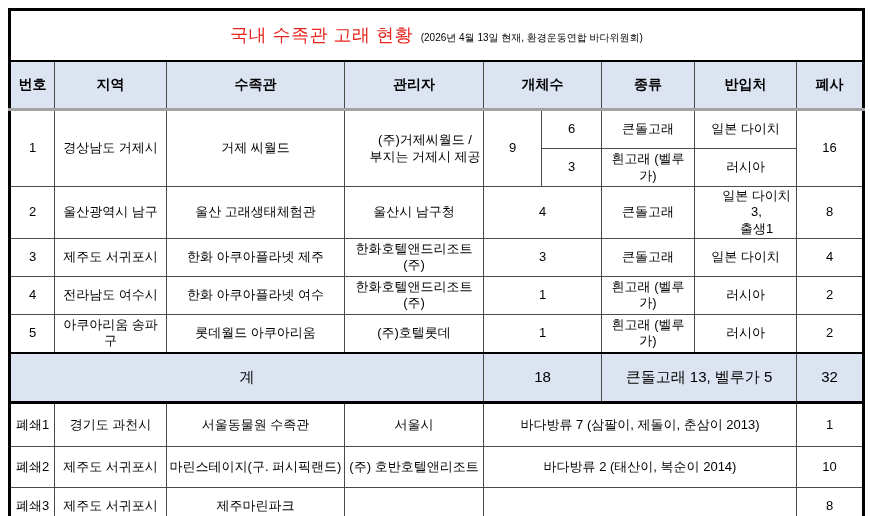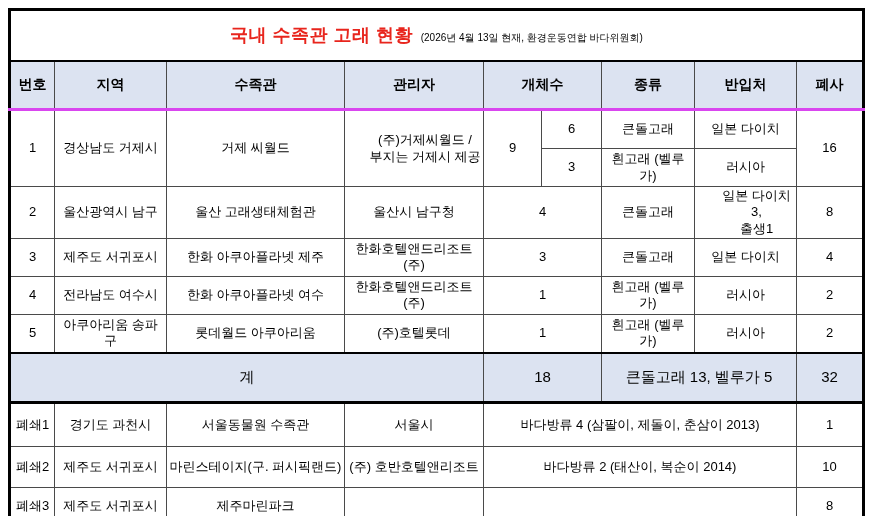--- a/index.html
+++ b/index.html
@@ -23,28 +23,28 @@
     font-size: 13px;
     padding: 1px 2px;
     overflow: hidden;
     line-height: 1.25;
   }
   tr.title-row td {
     border-bottom: 2px solid #000;
     height: 47px;
     background: #fff;
   }
-  .title-main { color: #e8251d; font-weight: bold; font-size: 18px; letter-spacing: 0.5px; }
+  .title-main { color: #e8251d; font-weight: normal; font-size: 18px; letter-spacing: 0.5px; }
   .title-sub  { color: #000; font-size: 10px; margin-left: 4px; }
   tr.header-row td {
     background: #dce3f1;
     font-weight: bold;
     font-size: 14px;
     height: 44px;
-    border-bottom: 3px solid #d946ef;
+    border-bottom: 3px solid #a3a3a3;
   }
   tr.r1a td { height: 35px; }
   tr.r1b td { height: 35px; }
   tr.data td { height: 35px; }
   tr.subtotal-row td {
     background: #dce3f1;
     font-size: 15px;
     height: 45px;
     border-top: 2px solid #000;
     border-bottom: 3px solid #000;
@@ -160,21 +160,21 @@
     <td colspan="2">18</td>
     <td colspan="2">큰돌고래 13, 벨루가 5</td>
     <td>32</td>
   </tr>
 
   <tr class="closed1">
     <td>폐쇄1</td>
     <td>경기도 과천시</td>
     <td>서울동물원 수족관</td>
     <td>서울시</td>
-    <td colspan="4">바다방류 4 (삼팔이, 제돌이, 춘삼이 2013)</td>
+    <td colspan="4">바다방류 7 (삼팔이, 제돌이, 춘삼이 2013)</td>
     <td>1</td>
   </tr>
   <tr class="closed2">
     <td>폐쇄2</td>
     <td>제주도 서귀포시</td>
     <td>마린스테이지(구. 퍼시픽랜드)</td>
     <td>(주) 호반호텔앤리조트</td>
     <td colspan="4">바다방류 2 (태산이, 복순이 2014)</td>
     <td>10</td>
   </tr>

